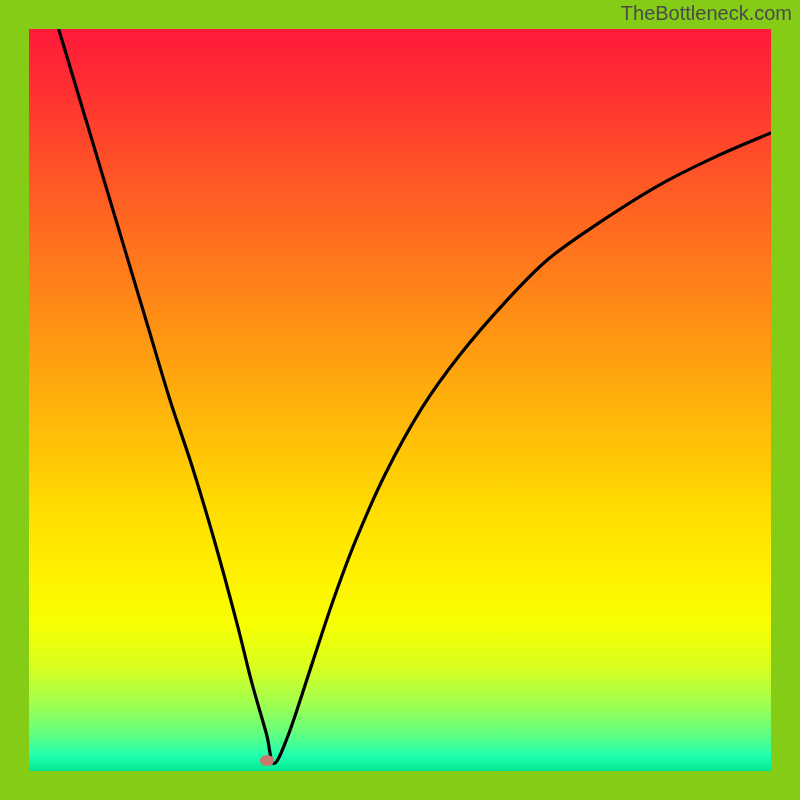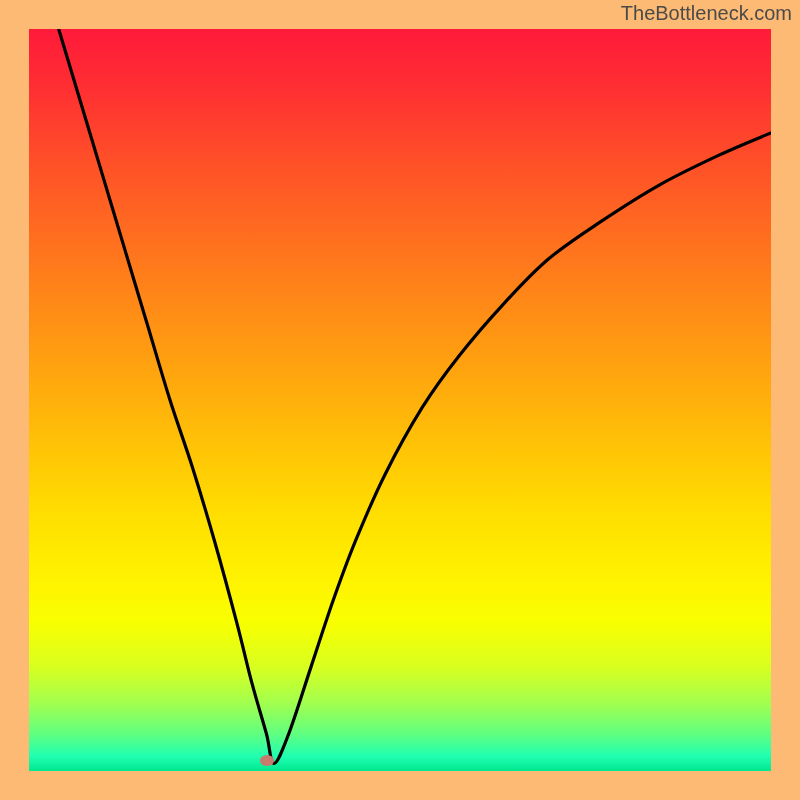--- a/index.html
+++ b/index.html
@@ -1,21 +1,21 @@
 <!DOCTYPE html>
 <html><head>
 <meta charset="utf-8">
 <style>
   * { margin: 0; padding: 0; box-sizing: border-box; }
   html, body { width: 800px; height: 800px; background: #000; overflow: hidden; }
   .frame {
     position: absolute;
     left: 0; top: 0;
     width: 800px; height: 800px;
-    background: #fdba74;
+    background: #84cc16;
   }
   .plot-area {
     position: absolute;
     left: 29px;
     top: 29px;
     width: 742px;
     height: 742px;
     background: linear-gradient(to bottom,
       #ff1a3a 0%,
       #ff2f32 8%,

